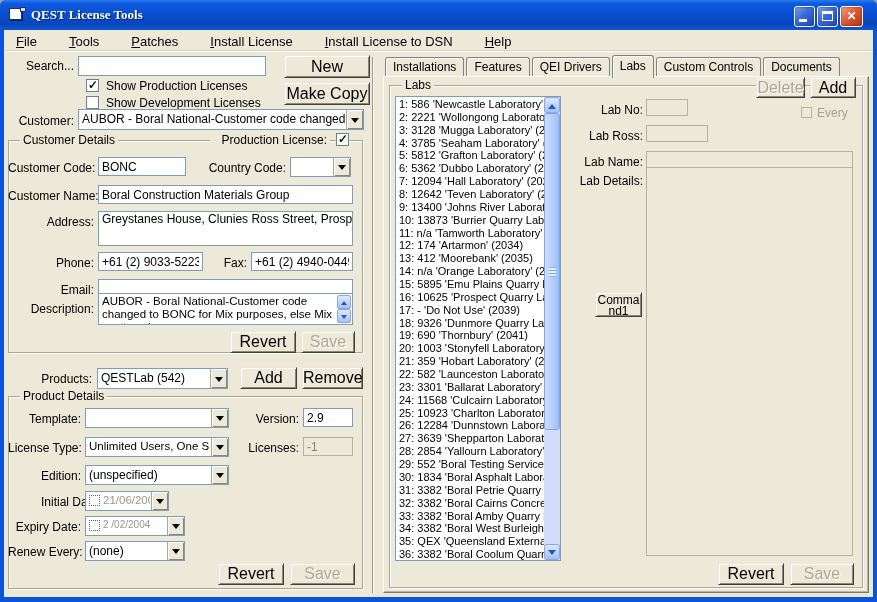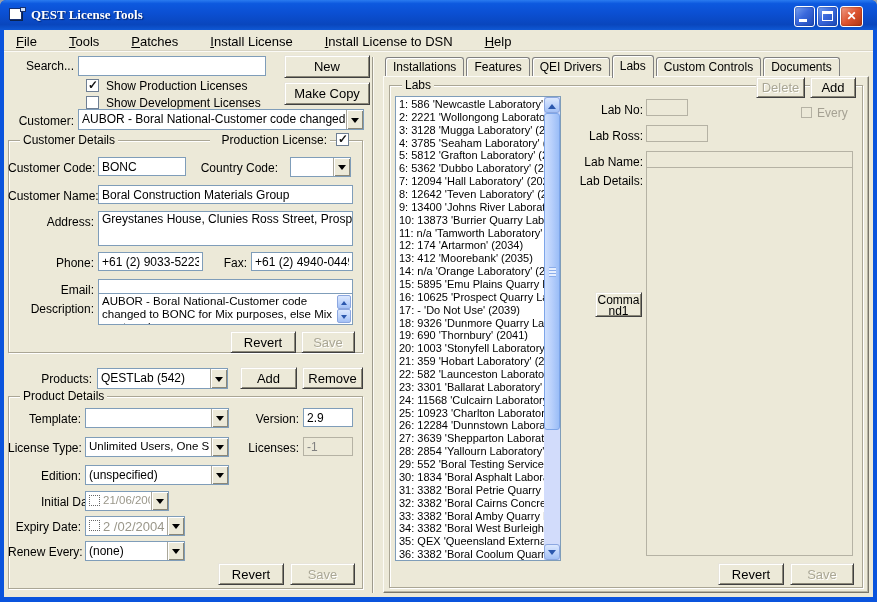--- a/index.html
+++ b/index.html
@@ -30,21 +30,21 @@
   .mitem .u{text-decoration:underline;}
   .menuline{position:absolute;left:4px;top:50px;width:869px;height:2px;border-top:1px solid #d8d4c4;border-bottom:1px solid #fbfaf6;}
   
   .lbl{position:absolute;font-size:12px;white-space:nowrap;}
   .r{text-align:right;}
   .tf{position:absolute;background:#fff;border:1px solid #7f9db9;font-family:"Liberation Sans",sans-serif;font-size:12px;padding:1px 3px;white-space:nowrap;overflow:hidden;}
   textarea.tf{resize:none;line-height:13px;}
   .tf.dis{background:#ece9d8;border-color:#b5b2a4;color:#808080;}
   .btn{position:absolute;background:#ece9d8;border:1px solid;border-color:#e8e5da #404040 #404040 #e8e5da;
     box-shadow:inset 1px 1px 0 #ffffff,inset -1px -1px 0 #8a8778;
-    font-family:"Liberation Sans",sans-serif;font-size:13px;color:#000;text-align:center;padding:0;cursor:default;}
+    font-family:"Liberation Sans",sans-serif;font-size:16px;color:#000;text-align:center;padding:0;cursor:default;}
   .btn.dis{color:#aaa795;text-shadow:1px 1px 0 #fff;}
   .grp{position:absolute;border:1px solid #aaa695;box-shadow:inset 1px 1px 0 #fff,1px 1px 0 #fff;}
   .gcap{position:absolute;background:#ece9d8;padding:0 3px;font-size:12px;white-space:nowrap;}
   .cb{position:absolute;width:13px;height:13px;background:#fff;border:1px solid #6e7f94;}
   .cb .mark{position:absolute;left:1px;top:-2px;font-size:12px;font-weight:bold;color:#111;}
   .cb.small{width:11px;height:11px;}
   .cb.dotted{border:1px dotted #666;}
   .cb.disbox{background:#ece9d8;border:1px solid #b5b2a4;}
   .combo{position:absolute;background:#fff;border:1px solid #7f9db9;overflow:hidden;}
   .combo .cv{position:absolute;left:3px;top:2px;right:18px;font-size:12px;white-space:nowrap;overflow:hidden;}
@@ -138,21 +138,21 @@
 
   <div class="grp" style="left:8px;top:140px;width:355px;height:213px;"></div>
   <span class="gcap" style="left:20px;top:133px;">Customer Details</span>
   <span class="gcap r" style="left:210px;top:133px;width:120px;">Production License:</span>
   <span class="cb" style="left:336px;top:133px;">
       <span class="mark">✓</span>
     </span>
 
   <span class="lbl r" style="left:8px;top:161px;width:86px;">Customer Code:</span>
   <input class="tf" style="left: 98px; top: 157px; width: 88px; height: 19px;" value="BONC">
-  <span class="lbl r" style="left:192px;top:161px;width:86px;">Country Code:</span>
+  <span class="lbl r" style="left:200px;top:161px;width:86px;">Country Code:</span>
   <div class="combo" style="left:290px;top:157px;width:61px;height:20px;">
     <span class="cv"></span>
     <span class="cbtn">
         <span class="tri"></span>
       </span>
   </div>
 
   <span class="lbl r" style="left:8px;top:189px;width:86px;">Customer Name:</span>
   <input class="tf" style="left: 98px; top: 185px; width: 255px; height: 19px;" value="Boral Construction Materials Group">
 
@@ -227,21 +227,21 @@
     <span class="cb small dotted dtpcb"></span>
     <span class="cv gray" style="left:17px;font-size:11.5px;">21/06/2004</span>
     <span class="cbtn">
         <span class="tri"></span>
       </span>
   </div>
 
   <span class="lbl r" style="left:8px;top:520px;width:73px;">Expiry Date:</span>
   <div class="combo" style="left:85px;top:516px;width:100px;height:20px;">
     <span class="cb small dotted dtpcb"></span>
-    <span class="cv gray" style="left:17px;font-size:13px;"> 2 /02/2004</span>
+    <span class="cv gray" style="left:17px;font-size:10px;"> 2 /02/2004</span>
     <span class="cbtn">
         <span class="tri"></span>
       </span>
   </div>
 
   <span class="lbl r" style="left:8px;top:545px;width:73px;">Renew Every:</span>
   <div class="combo" style="left:85px;top:541px;width:100px;height:20px;">
     <span class="cv">(none)</span>
     <span class="cbtn">
         <span class="tri"></span>

